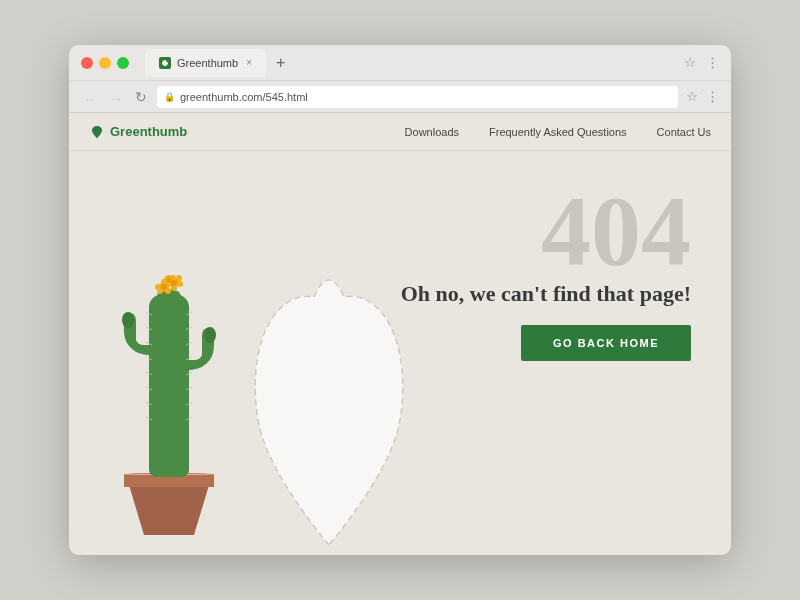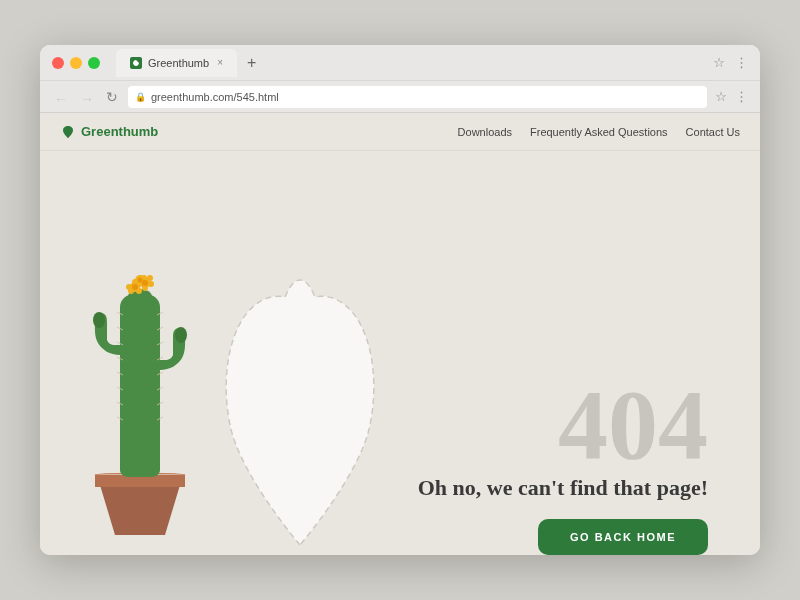--- a/index.html
+++ b/index.html
@@ -8,21 +8,21 @@
       display: flex;
       justify-content: center;
       align-items: center;
       width: 800px;
       height: 600px;
       font-family: -apple-system, BlinkMacSystemFont, 'Segoe UI', sans-serif;
     }
 
     
     .browser {
-      width: 720px;
+      width: 662px;
       height: 510px;
       background: #f0efed;
       border-radius: 10px;
       box-shadow: 0 8px 40px rgba(0,0,0,0.22);
       overflow: hidden;
       display: flex;
       flex-direction: column;
     }
 
     
@@ -161,39 +161,38 @@
       font-weight: 600;
       color: #2d7a3a;
     }
     .logo-icon {
       width: 16px;
       height: 16px;
     }
     .nav-links {
       margin-left: auto;
       display: flex;
-      gap: 18px;
+      gap: 30px;
     }
     .nav-link {
       font-size: 11px;
       color: #444;
       cursor: pointer;
       text-decoration: none;
     }
 
     
     .page-main {
       flex: 1;
       display: flex;
       flex-direction: column;
       align-items: flex-end;
-      padding-right: 52px;
+      padding-right: 40px;
       padding-top: 30px;
       position: relative;
-      justify-content: flex-end;
     }
     .error-code {
       font-size: 100px;
       font-weight: 700;
       color: #c8c5be;
       line-height: 1;
       font-family: Georgia, serif;
     }
     .error-msg {
       font-size: 22px;
@@ -205,21 +204,21 @@
     .go-home-btn {
       margin-top: 18px;
       background: #2d7a3a;
       color: #fff;
       border: none;
       padding: 12px 32px;
       font-size: 11px;
       font-weight: 700;
       letter-spacing: 1.5px;
       cursor: pointer;
-      border-radius: 10px;
+      border-radius: 2px;
     }
 
     
     .cactus-area {
       position: absolute;
       left: 0;
       bottom: 0;
       width: 200px;
       height: 340px;
     }

